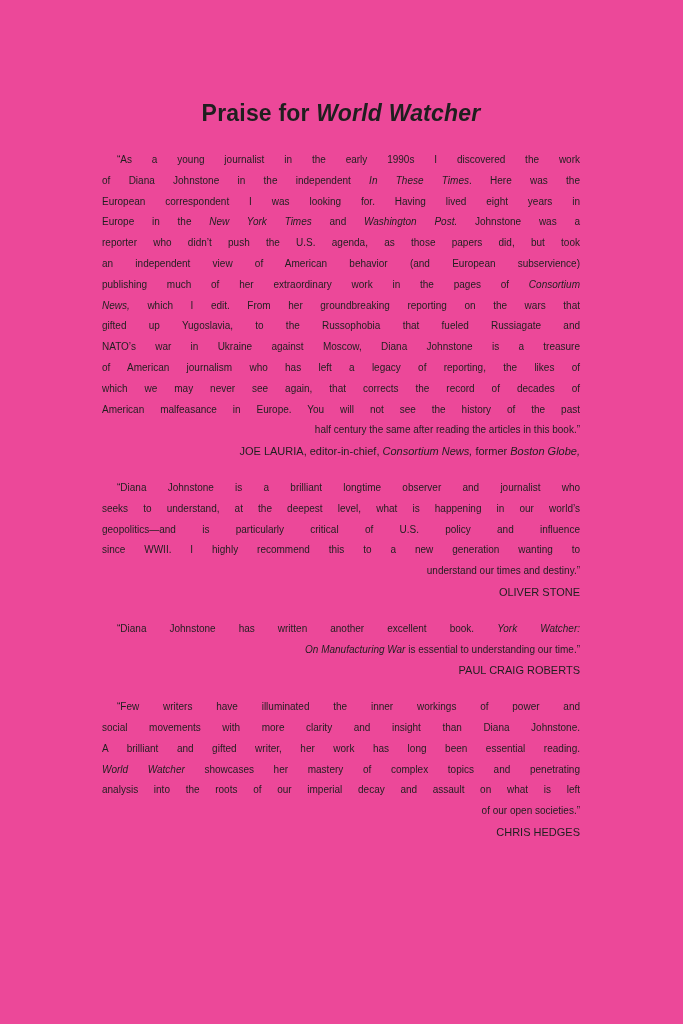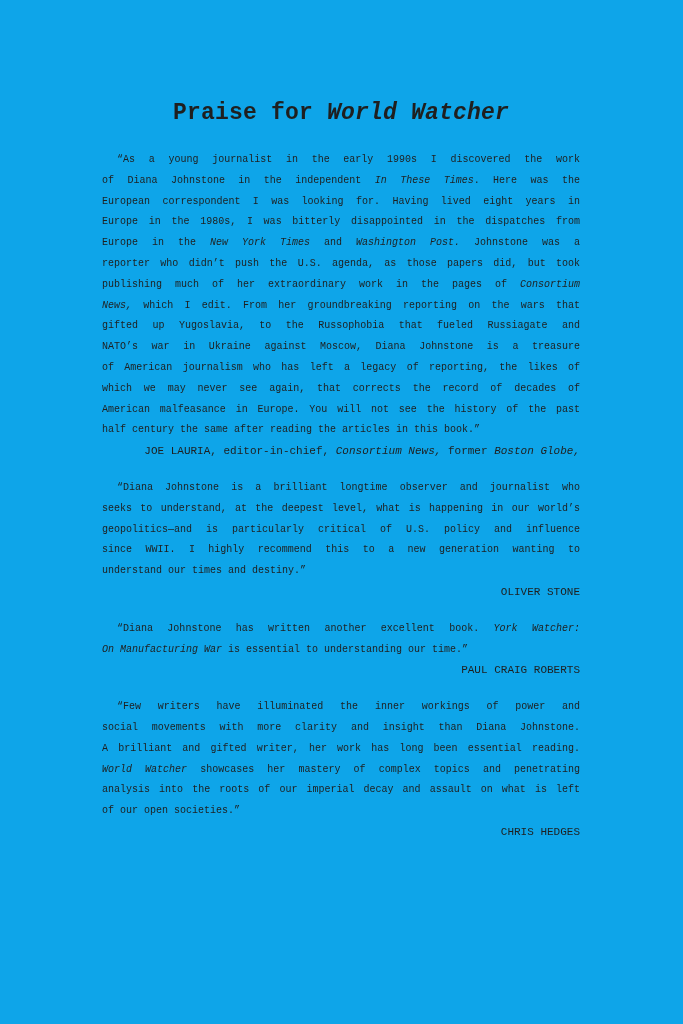--- a/index.html
+++ b/index.html
@@ -4,22 +4,22 @@
 <style>
   html, body {
     margin: 0;
     padding: 0;
     background: #ffffff;
   }
   .page {
     position: relative;
     width: 683px;
     height: 1024px;
-    background: #0ea5e9;
-    font-family: Liberation Mono, monospace;
+    background: #ec4899;
+    font-family: Liberation Sans, sans-serif;
     color: #1f1f1f;
     overflow: hidden;
   }
   .content {
     position: absolute;
     left: 102px;
     top: 99px;
     width: 478px;
   }
   h1.title {
@@ -36,44 +36,45 @@
   .quote-block { margin: 0; }
   .quote-block + .quote-block { margin-top: 16px; }
   .line {
     font-size: 10px;
     line-height: 20.8px;
     text-align: justify;
     text-align-last: justify;
   }
   .line.first { padding-left: 15px; }
   .line.last {
-    text-align: left;
+    text-align: right;
     text-align-last: auto;
+    margin-left: 24px;
   }
   .attr-line {
     font-size: 11px;
     line-height: 20.8px;
     text-align: right;
   }
   .it { font-style: italic; }
 </style>
 </head>
 <body>
 
 <div class="page">
   <div class="content">
     <h1 class="title"><span>Praise for </span><span class="book-name">World Watcher</span></h1>
     <div>
         <div class="quote-block">
           <div class="line first"><span>“As a young journalist in the early 1990s I discovered the work</span></div>
           <div class="line"><span>of Diana Johnstone in the independent </span><span class="it">In These Times</span><span>. Here was the</span></div>
           <div class="line"><span>European correspondent I was looking for. Having lived eight years in</span></div>
-          <div class="line"><span>Europe in the 1980s, I was bitterly disappointed in the dispatches from</span></div>
           <div class="line"><span>Europe in the </span><span class="it">New York Times</span><span> and </span><span class="it">Washington Post.</span><span> Johnstone was a</span></div>
           <div class="line"><span>reporter who didn’t push the U.S. agenda, as those papers did, but took</span></div>
+          <div class="line"><span>an independent view of American behavior (and European subservience)</span></div>
           <div class="line"><span>publishing much of her extraordinary work in the pages of </span><span class="it">Consortium</span></div>
           <div class="line"><span class="it">News,</span><span> which I edit. From her groundbreaking reporting on the wars that</span></div>
           <div class="line"><span>gifted up Yugoslavia, to the Russophobia that fueled Russiagate and</span></div>
           <div class="line"><span>NATO’s war in Ukraine against Moscow, Diana Johnstone is a treasure</span></div>
           <div class="line"><span>of American journalism who has left a legacy of reporting, the likes of</span></div>
           <div class="line"><span>which we may never see again, that corrects the record of decades of</span></div>
           <div class="line"><span>American malfeasance in Europe. You will not see the history of the past</span></div>
           <div class="line last"><span>half century the same after reading the articles in this book.”</span></div>
           <div class="attr-line"><span>JOE LAURIA, editor-in-chief, </span><span class="it">Consortium News,</span><span> former </span><span class="it">Boston Globe,</span></div>
         </div>

